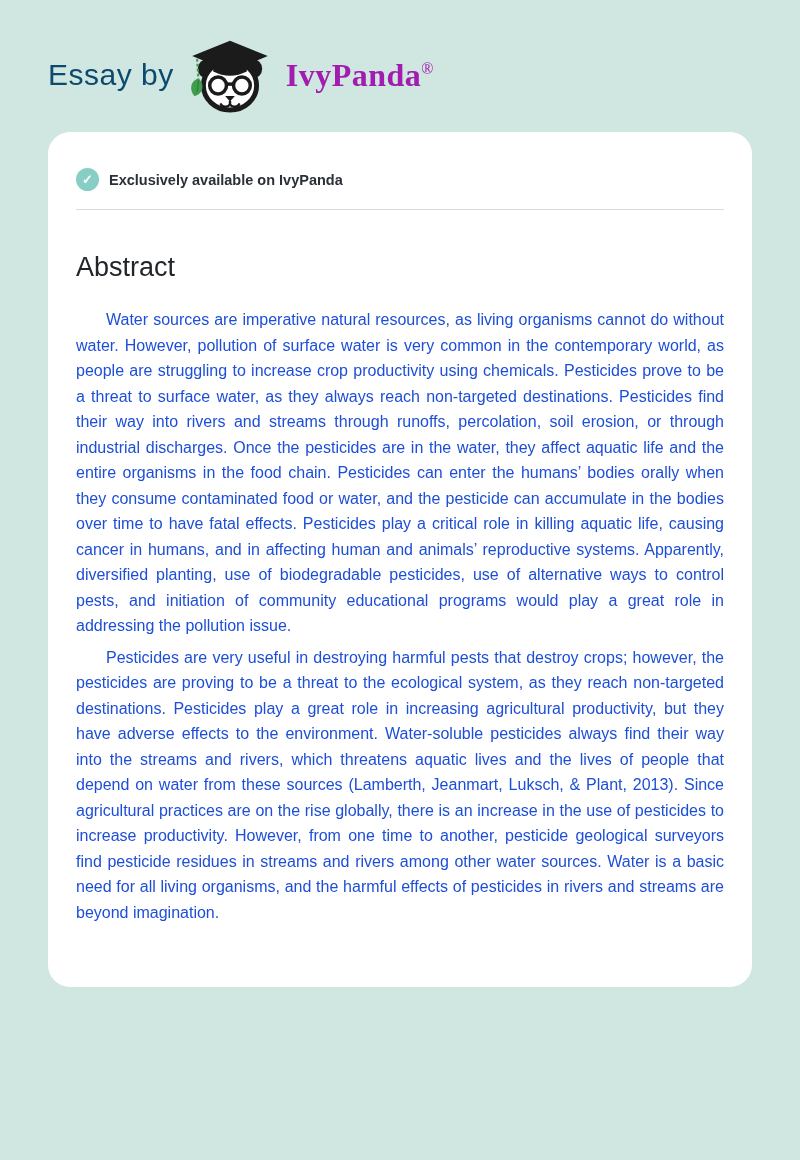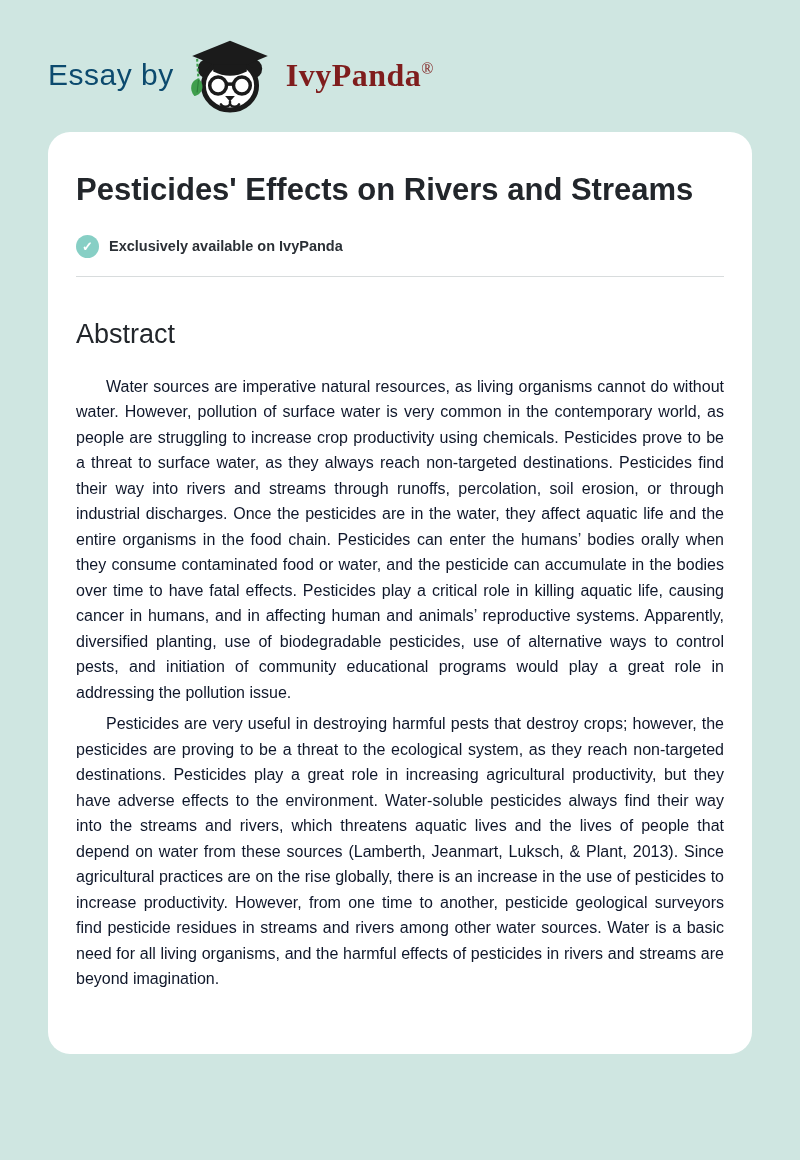--- a/index.html
+++ b/index.html
@@ -25,21 +25,21 @@
     width: 84px;
     height: 82px;
     display: flex;
     align-items: center;
     justify-content: center;
   }
   .brand {
     font-family: "Liberation Serif", serif;
     font-weight: 700;
     font-size: 32px;
-    color: #7f1d1d;
+    color: #a21caf;
     letter-spacing: 0.5px;
   }
   .brand sup {
     font-size: 16px;
     font-weight: 400;
     vertical-align: super;
   }
   .card {
     background: #ffffff;
     border-radius: 22px;
@@ -84,21 +84,21 @@
   }
   .section-heading {
     font-size: 27px;
     font-weight: 400;
     color: #22262b;
     margin: 42px 0 24px 0;
   }
   .para {
     font-size: 16px;
     line-height: 25.5px;
-    color: #0f172a;
+    color: #1d4ed8;
     text-align: justify;
     text-indent: 30px;
     margin-bottom: 6px;
   }
 </style>
 </head>
 <body>
 
 <div class="header">
   <span class="essay-by">Essay by</span>
@@ -124,21 +124,20 @@
 
       <path d="M53 85 L67 85 L60 93 Z" fill="#1b1b1b"></path>
 
       <path d="M60 93 L60 97 M60 97 C56 102 49 101 47 97 M60 97 C64 102 71 101 73 97" stroke="#1b1b1b" stroke-width="3.5" fill="none" stroke-linecap="round"></path>
     </svg>
   </span>
   <span class="brand"><span>IvyPanda</span><sup>®</sup></span>
 </div>
 
 <div class="card">
-  <h1 class="title">Pesticides' Effects on Rivers and Streams</h1>
 
   <div class="badge-row">
     <span class="badge-circle">✓</span>
     <span class="badge-label">Exclusively available on IvyPanda</span>
   </div>
 
   <hr class="divider">
 
   <h2 class="section-heading">Abstract</h2>
   <p class="para">Water sources are imperative natural resources, as living organisms cannot do without water. However, pollution of surface water is very common in the contemporary world, as people are struggling to increase crop productivity using chemicals. Pesticides prove to be a threat to surface water, as they always reach non-targeted destinations. Pesticides find their way into rivers and streams through runoffs, percolation, soil erosion, or through industrial discharges. Once the pesticides are in the water, they affect aquatic life and the entire organisms in the food chain. Pesticides can enter the humans’ bodies orally when they consume contaminated food or water, and the pesticide can accumulate in the bodies over time to have fatal effects. Pesticides play a critical role in killing aquatic life, causing cancer in humans, and in affecting human and animals’ reproductive systems. Apparently, diversified planting, use of biodegradable pesticides, use of alternative ways to control pests, and initiation of community educational programs would play a great role in addressing the pollution issue.</p>

